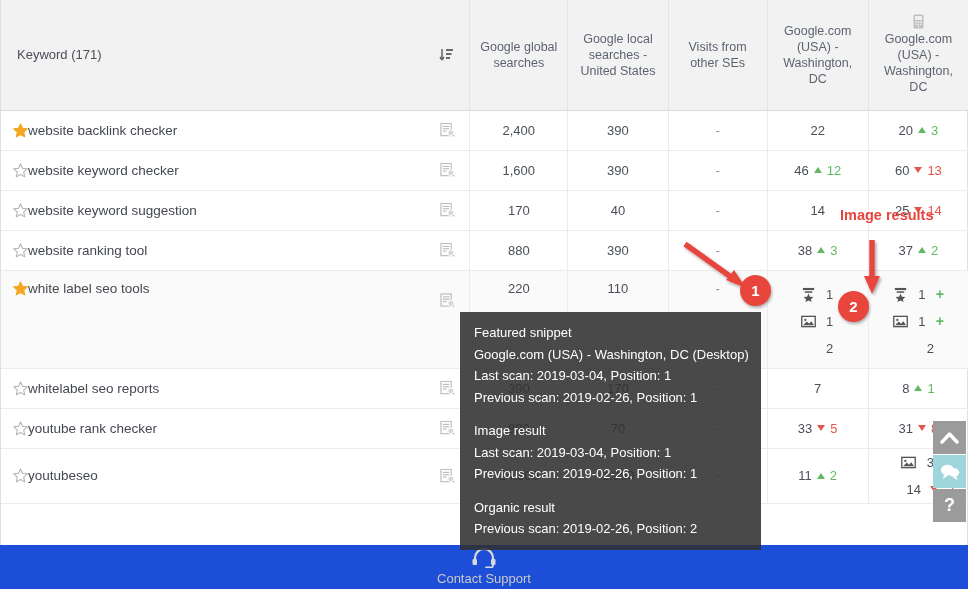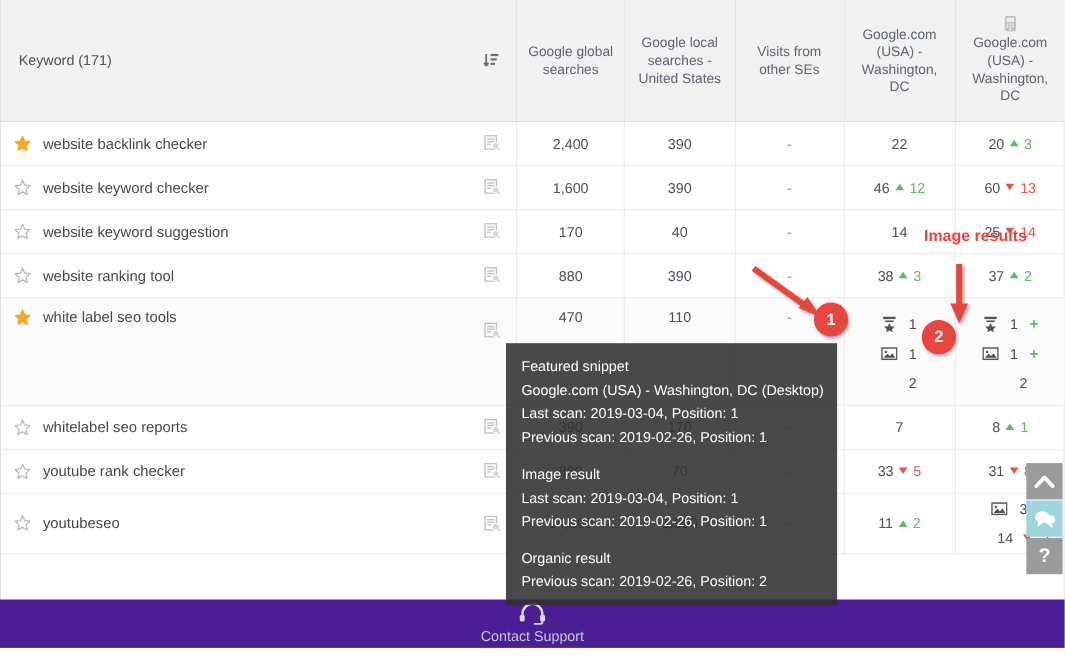--- a/index.html
+++ b/index.html
@@ -71,21 +71,21 @@
   }
   tbody td.kwcell {
     text-align: left;
     padding: 0 14px 0 12px;
     position: relative;
   }
   tr.tall td { height: 98px; vertical-align: top; padding-top: 10px; }
   tr.tall td.kwcell { vertical-align: top; padding-top: 10px; }
   tr.tall { background: #fafafa; }
 
-  .kwline { display: flex; align-items: center; gap: 11px; }
+  .kwline { display: flex; align-items: center; }
   .star { width: 15px; height: 15px; flex: 0 0 15px; cursor: pointer; }
   .kwtext { font-size: 13.5px; color: #44484f; }
   .rowdoc {
     position: absolute; right: 14px; top: 50%;
     transform: translateY(-50%);
     width: 15px; height: 15px; opacity: .85;
   }
   tr.tall .rowdoc { top: 22px; transform: none; }
 
   .num { color: #4a4f58; font-size: 13px; }
@@ -155,21 +155,21 @@
     z-index: 50; cursor: pointer;
   }
   .sb-up   { top: 421px; background: #9b9b9b; }
   .sb-chat { top: 455px; background: #9fd6dd; }
   .sb-help { top: 489px; background: #9b9b9b; color: #fff; font-size: 18px; font-weight: bold; }
 
   
   .footer {
     position: absolute; left: 0; top: 545px;
     width: 968px; height: 44px;
-    background: #4c1d95;
+    background: #1d4ed8;
     display: flex; flex-direction: column;
     align-items: center; justify-content: center;
     gap: 3px;
   }
   .footer .ftext { color: #c9c9c9; font-size: 13px; }
 </style>
 </head>
 <body>
 
 <div id="app">
@@ -362,21 +362,21 @@
               </div>
               <svg class="rowdoc" viewBox="0 0 16 16">
                 <rect x="1" y="1" width="11" height="13" fill="none" stroke="#b5b5b5" stroke-width="1.3"></rect>
                 <rect x="3" y="3.5" width="7" height="1.3" fill="#b5b5b5"></rect>
                 <rect x="3" y="6" width="7" height="1.3" fill="#b5b5b5"></rect>
                 <rect x="3" y="8.5" width="4" height="1.3" fill="#b5b5b5"></rect>
                 <circle cx="11.5" cy="11" r="3.2" fill="#d2d2d2" stroke="#fff" stroke-width="1"></circle>
                 <path d="M13.8 13.3 L15.3 14.8" stroke="#b5b5b5" stroke-width="1.3"></path>
               </svg>
             </td>
-            <td class="num">470</td>
+            <td class="num">220</td>
             <td class="num">110</td>
             <td class="dash">-</td>
             <td>
               <div class="srow">
                 <svg class="ico" viewBox="0 0 16 16">
                   <rect x="2" y="1" width="12" height="2.3" fill="#555"></rect>
                   <rect x="4" y="4.6" width="8" height="1.6" fill="#555"></rect>
                   <path d="M8 7 L9.5 10.3 L13.2 10.7 L10.5 13.2 L11.3 16 L8 14.4 L4.7 16 L5.5 13.2 L2.8 10.7 L6.5 10.3 Z" fill="#555"></path>
                 </svg>
                 <span class="cnt">1</span>

